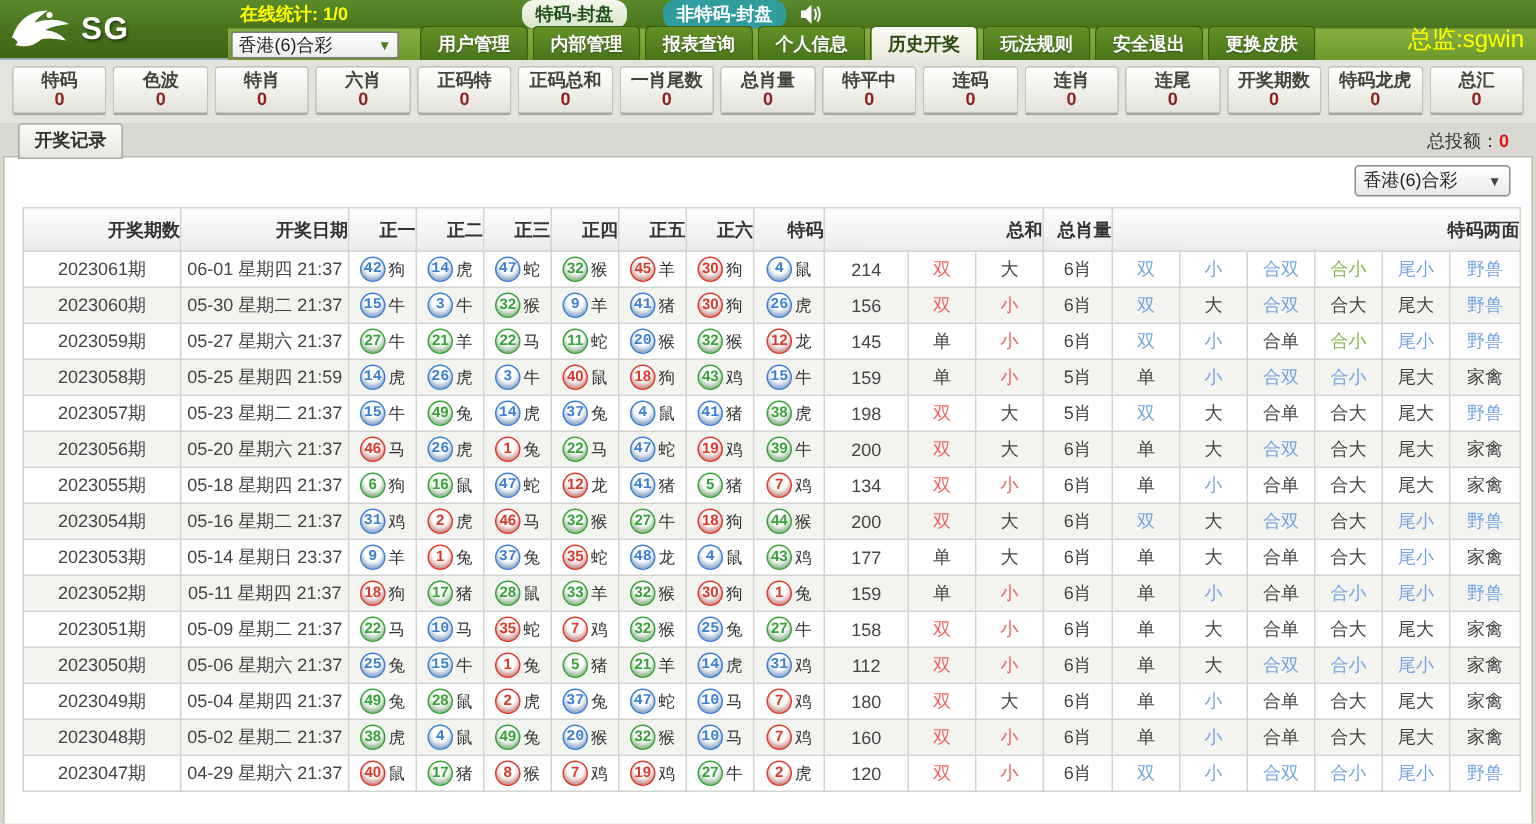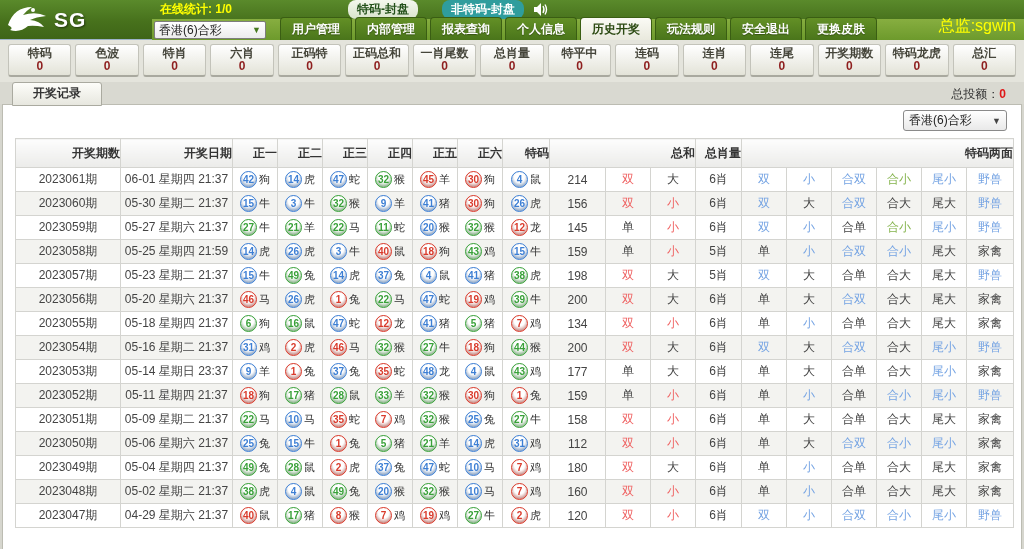--- a/index.html
+++ b/index.html
@@ -29,41 +29,41 @@
   .menu-tab.active { background:linear-gradient(#fbfbf5,#e9e9dd); color:#2c4a12; text-shadow:none; }
   .admin { position:absolute; right:8px; bottom:3px; color:#ffff00; font-weight:normal; font-size:16px; }
   .stats { display:flex; padding:4px 6px 5px; background:linear-gradient(#ececе4,#e2e2da); background-color:#e4e4dc; }
   .stat-box { flex:1; margin:0 2px; text-align:center; background:linear-gradient(#ffffff,#e3e3d8);
     border:1px solid #c3c3ba; border-bottom:2px solid #a9a99f; border-radius:3px; padding:1px 0 2px; cursor:pointer; }
   .stat-label { font-size:12px; color:#45453a; font-weight:bold; line-height:14px; }
   .stat-value { font-size:12px; color:#8e1f1f; font-weight:bold; line-height:13px; }
   .subtabs { position:relative; height:22px; background:#d9d9d1; padding-left:12px; }
   .record-tab { display:inline-block; font-size:12px; font-weight:bold; color:#333;
     background:linear-gradient(#fdfdf9,#e7e7df); border:1px solid #aaaaa0; border-radius:3px 3px 0 0;
-    padding:2px 20px 3px; cursor:pointer; }
+    padding:2px 10px 3px; cursor:pointer; }
   .total-bet { position:absolute; right:18px; top:4px; font-size:12px; color:#333; }
   .total-bet b { color:#e01818; }
   .panel { margin:0 2px; background:#fff; border:1px solid #bcbcb2; height:530px; }
   .panel-title { height:19px; line-height:18px; padding-left:10px; font-size:12px; font-weight:bold; color:#333;
     background:linear-gradient(#fafaf6,#e1e1d9); border-bottom:1px solid #c9c9c0; }
   .panel-body { position:relative; padding:5px 12px 0; }
   .panel-select { position:absolute; right:14px; top:5px; width:104px; height:21px;
     background:linear-gradient(#fff,#e9e9e9); border:1px solid #8a8a8a; border-radius:3px; font-size:12px;
     color:#222; display:flex; align-items:center; justify-content:space-between; padding:0 5px; cursor:pointer; }
   table { table-layout:fixed; width:998px; border-collapse:collapse; margin-top:28px; font-size:12px; color:#444; }
   td,th { border:1px solid #d4d4d0; text-align:center; height:24px; overflow:hidden; white-space:nowrap; }
   thead th { height:29px; font-size:12px; color:#333; font-weight:bold;
     background:linear-gradient(#fdfdfd,#ebebe9);text-align:right; }
   tbody tr.alt td { background:#f3f3f0; }
   .ball { display:inline-block; vertical-align:middle; width:17px; height:17px; line-height:16px;
     border-radius:50%; font-size:10px; font-weight:bold; text-align:center;
     background:radial-gradient(circle at 50% 32%, #ffffff 42%, currentColor 135%);
     border:1px solid currentColor; box-shadow:inset 0 -2px 3px rgba(0,0,0,.18); }
   .zodiac { font-size:11px; color:#333; margin-left:2px; vertical-align:middle; }
-  .c-r { color:#d93a2b; } .c-b { color:#3d7fd4; } .c-g { color:#39a139; }
+  .c-r { color:#d93a2b; } .c-b { color:#3d7fd4;font-family:Liberation Mono, monospace; } .c-g { color:#39a139; }
   .t-r { color:#ef6161; } .t-b { color:#74a3e3; } .t-g { color:#84b34c; } .t-k { color:#444; }
   .watermark { position:absolute; left:432px; top:252px; font-size:21px; font-weight:bold;
     color:rgba(214,22,22,.88); letter-spacing:0; pointer-events:none; z-index:5; }
 </style>
 </head>
 <body>
 
 <div class="topbar">
   <div class="logo">
     <svg viewBox="0 0 44 34">

